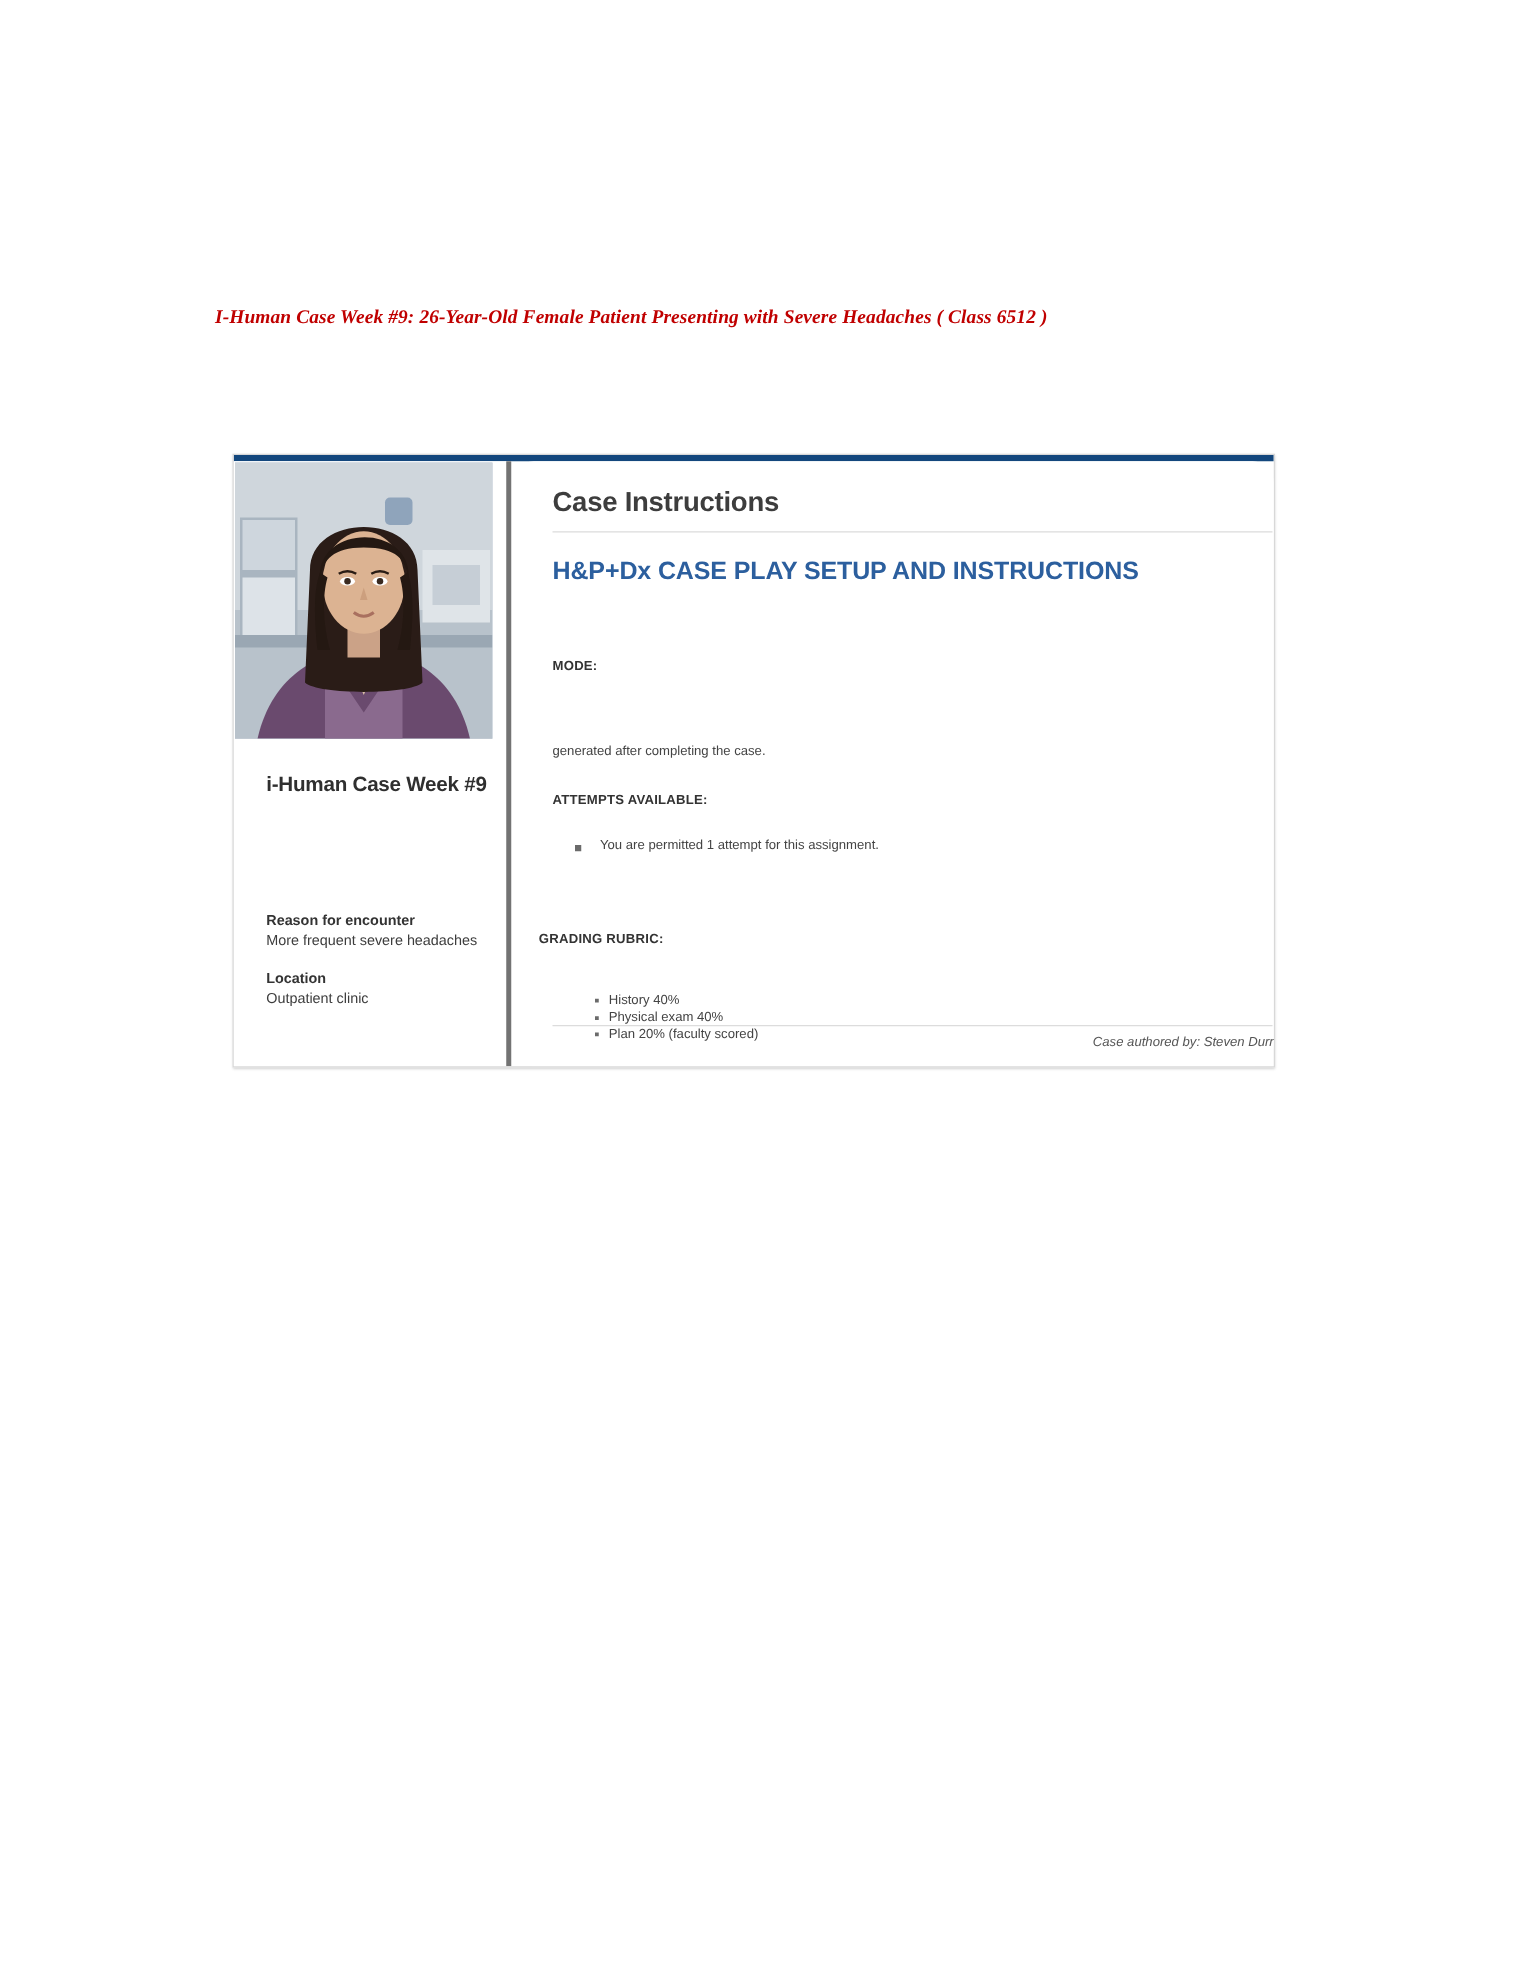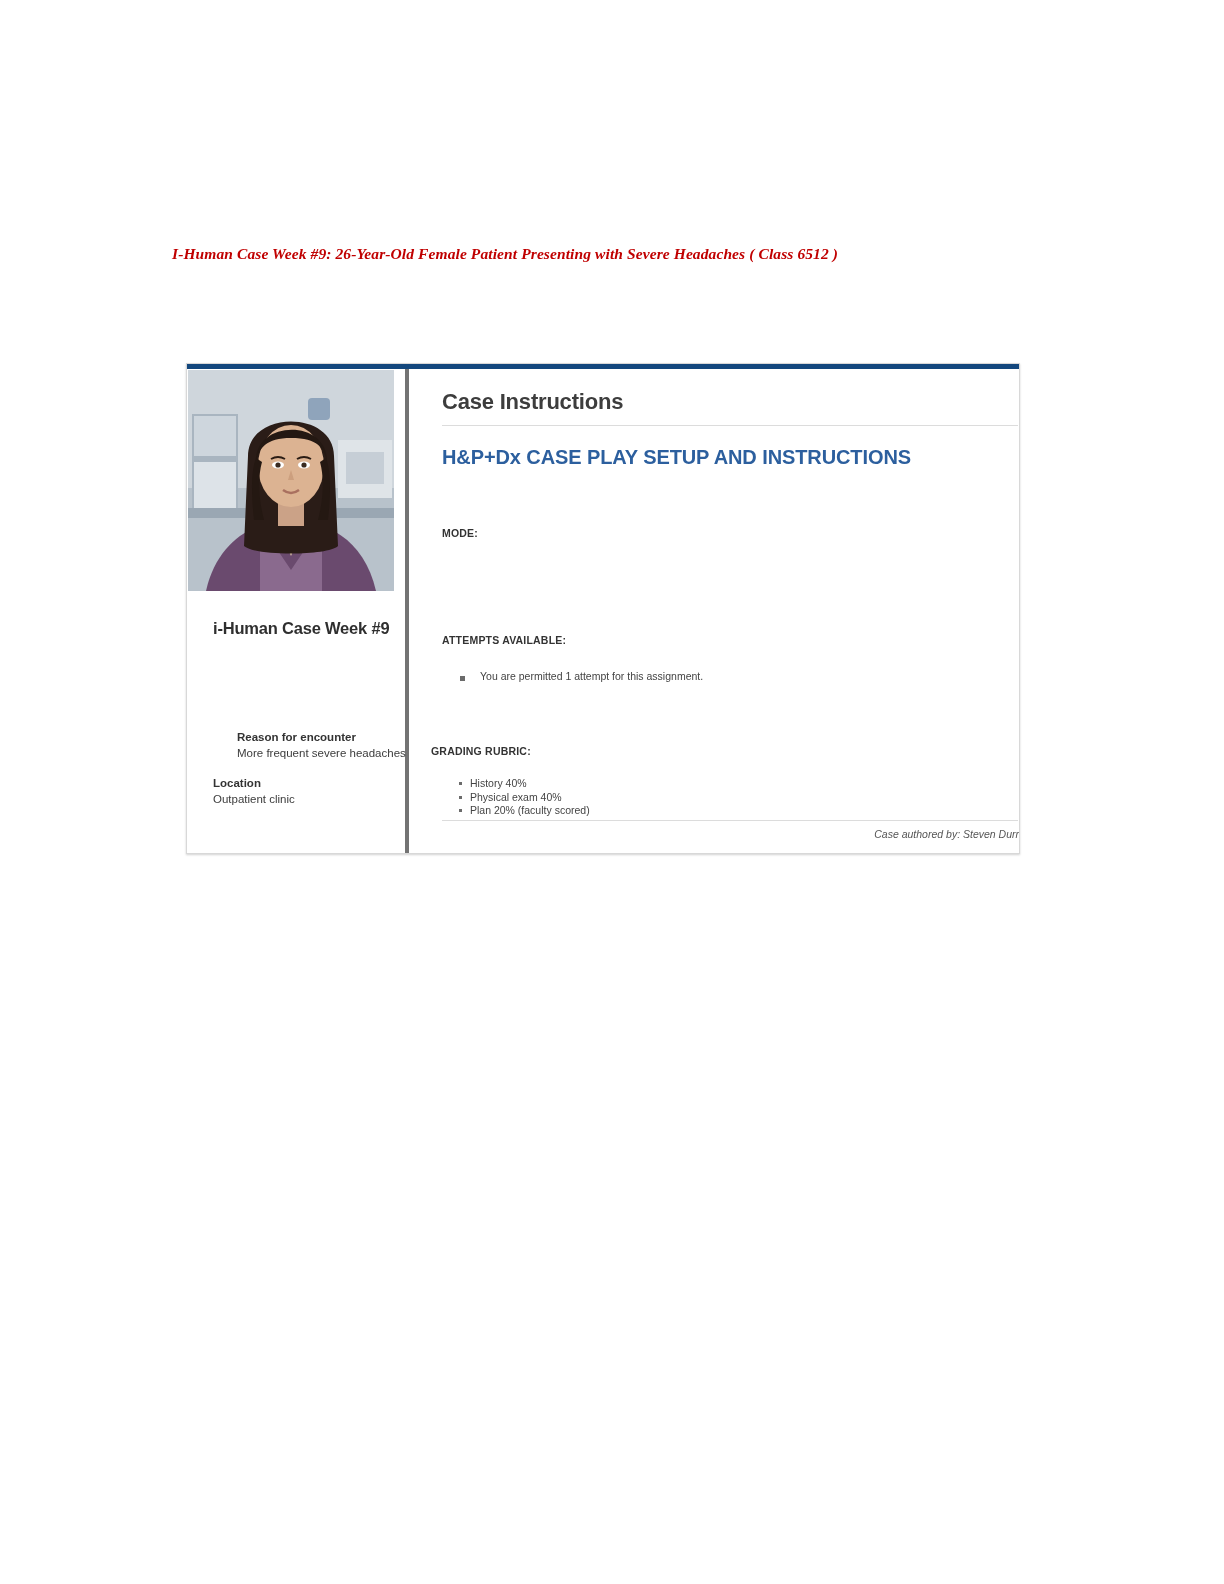--- a/index.html
+++ b/index.html
@@ -102,21 +102,20 @@
   .sect-value {
     font-size: 11.5px;
     color: #3c3c3c;
     line-height: 15.5px;
   }
   .reason-block {
     position: absolute;
     left: 26px;
     top: 361px;
     width: 196px;
-    margin-left: 24px;
   }
   .location-block {
     position: absolute;
     left: 26px;
     top: 407px;
     width: 196px;
   }
 
   
   .right-panel {
@@ -213,21 +212,21 @@
     top: 376px;
     font-size: 10.5px;
     font-weight: bold;
     color: #333333;
     letter-spacing: 0.2px;
   }
   .rubric-list {
     position: absolute;
     left: 42px;
     top: 408px;
-    margin: 0;
+    margin: 17px;
     padding: 0 0 0 18px;
     list-style: none;
     font-size: 10.5px;
     color: #444444;
     line-height: 13.5px;
   }
   .rubric-list li { position: relative; }
   .rubric-list li::before {
     content: "";
     position: absolute;
@@ -318,20 +317,21 @@
       <div class="sect-value">Outpatient clinic</div>
     </div>
   </div>
 
   <div class="right-panel">
     <div class="case-heading">Case Instructions</div>
     <div class="heading-rule"></div>
     <div class="subheading">H&amp;P+Dx CASE PLAY SETUP AND INSTRUCTIONS</div>
 
     <div class="label-mode">MODE:</div>
+    <div class="para-2">generated after completing the case.</div>
 
     <div class="label-attempts">ATTEMPTS AVAILABLE:</div>
     <div class="attempt-bullet"></div>
     <div class="attempt-text">You are permitted 1 attempt for this assignment.</div>
 
     <div class="label-rubric">GRADING RUBRIC:</div>
     <ul class="rubric-list">
       <li>History 40%</li>
       <li>Physical exam 40%</li>
       <li>Plan 20% (faculty scored)</li>

